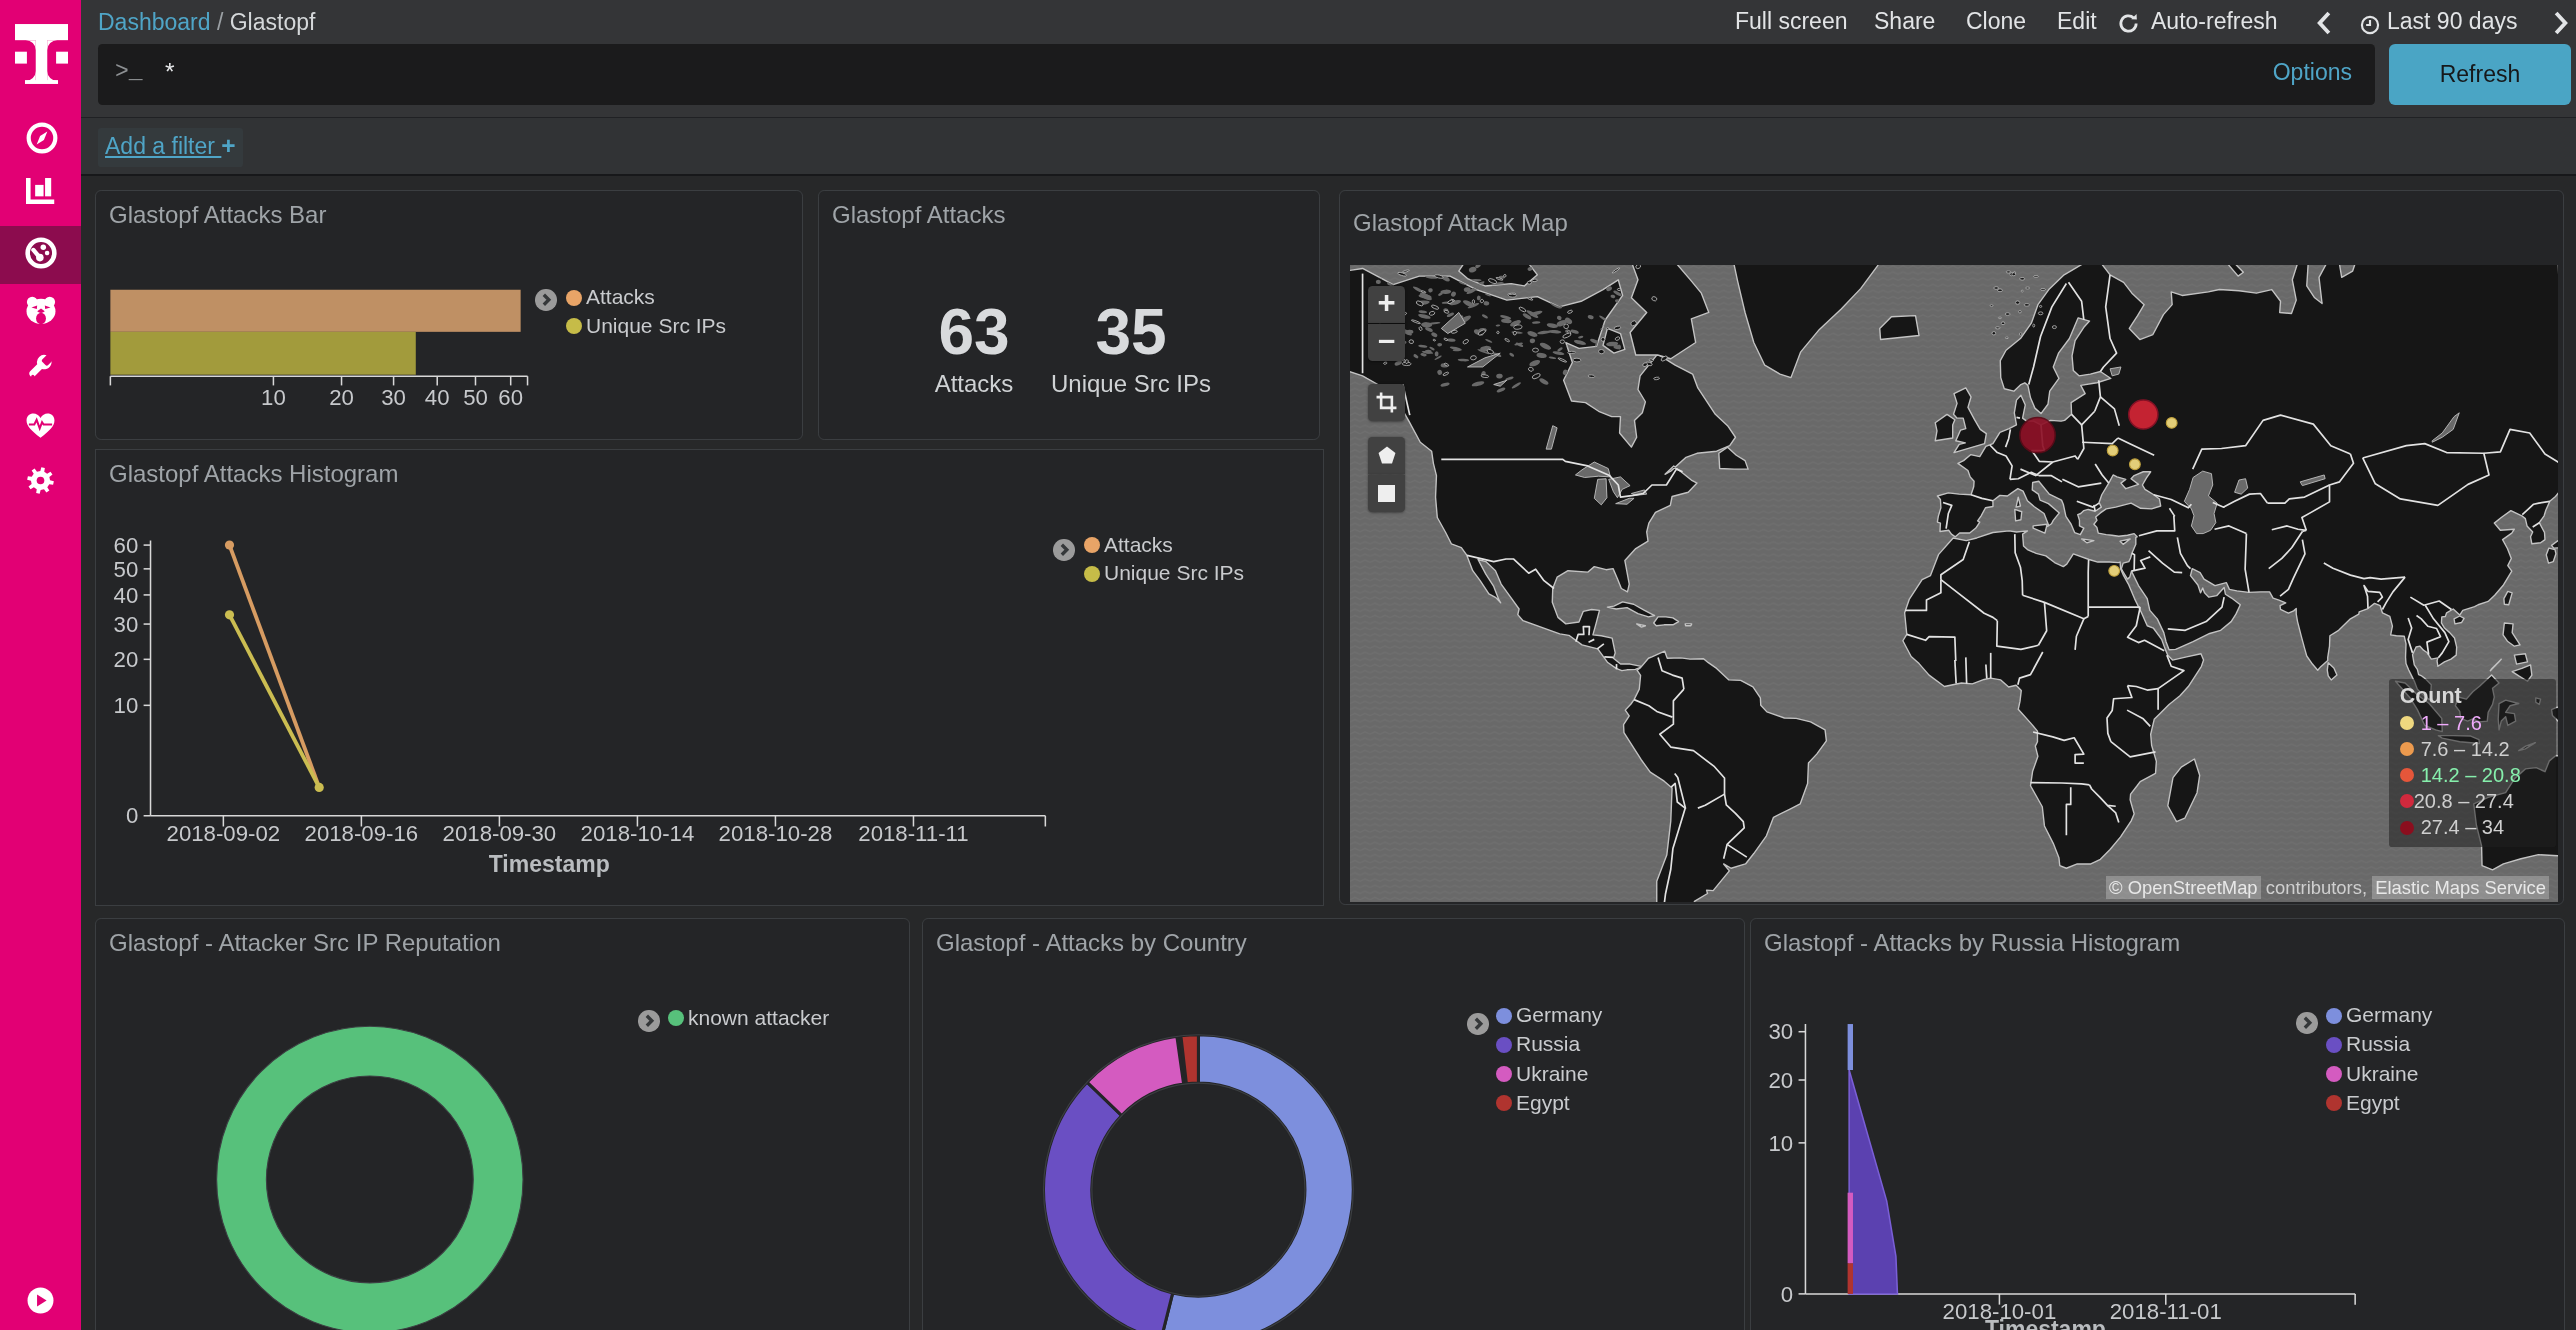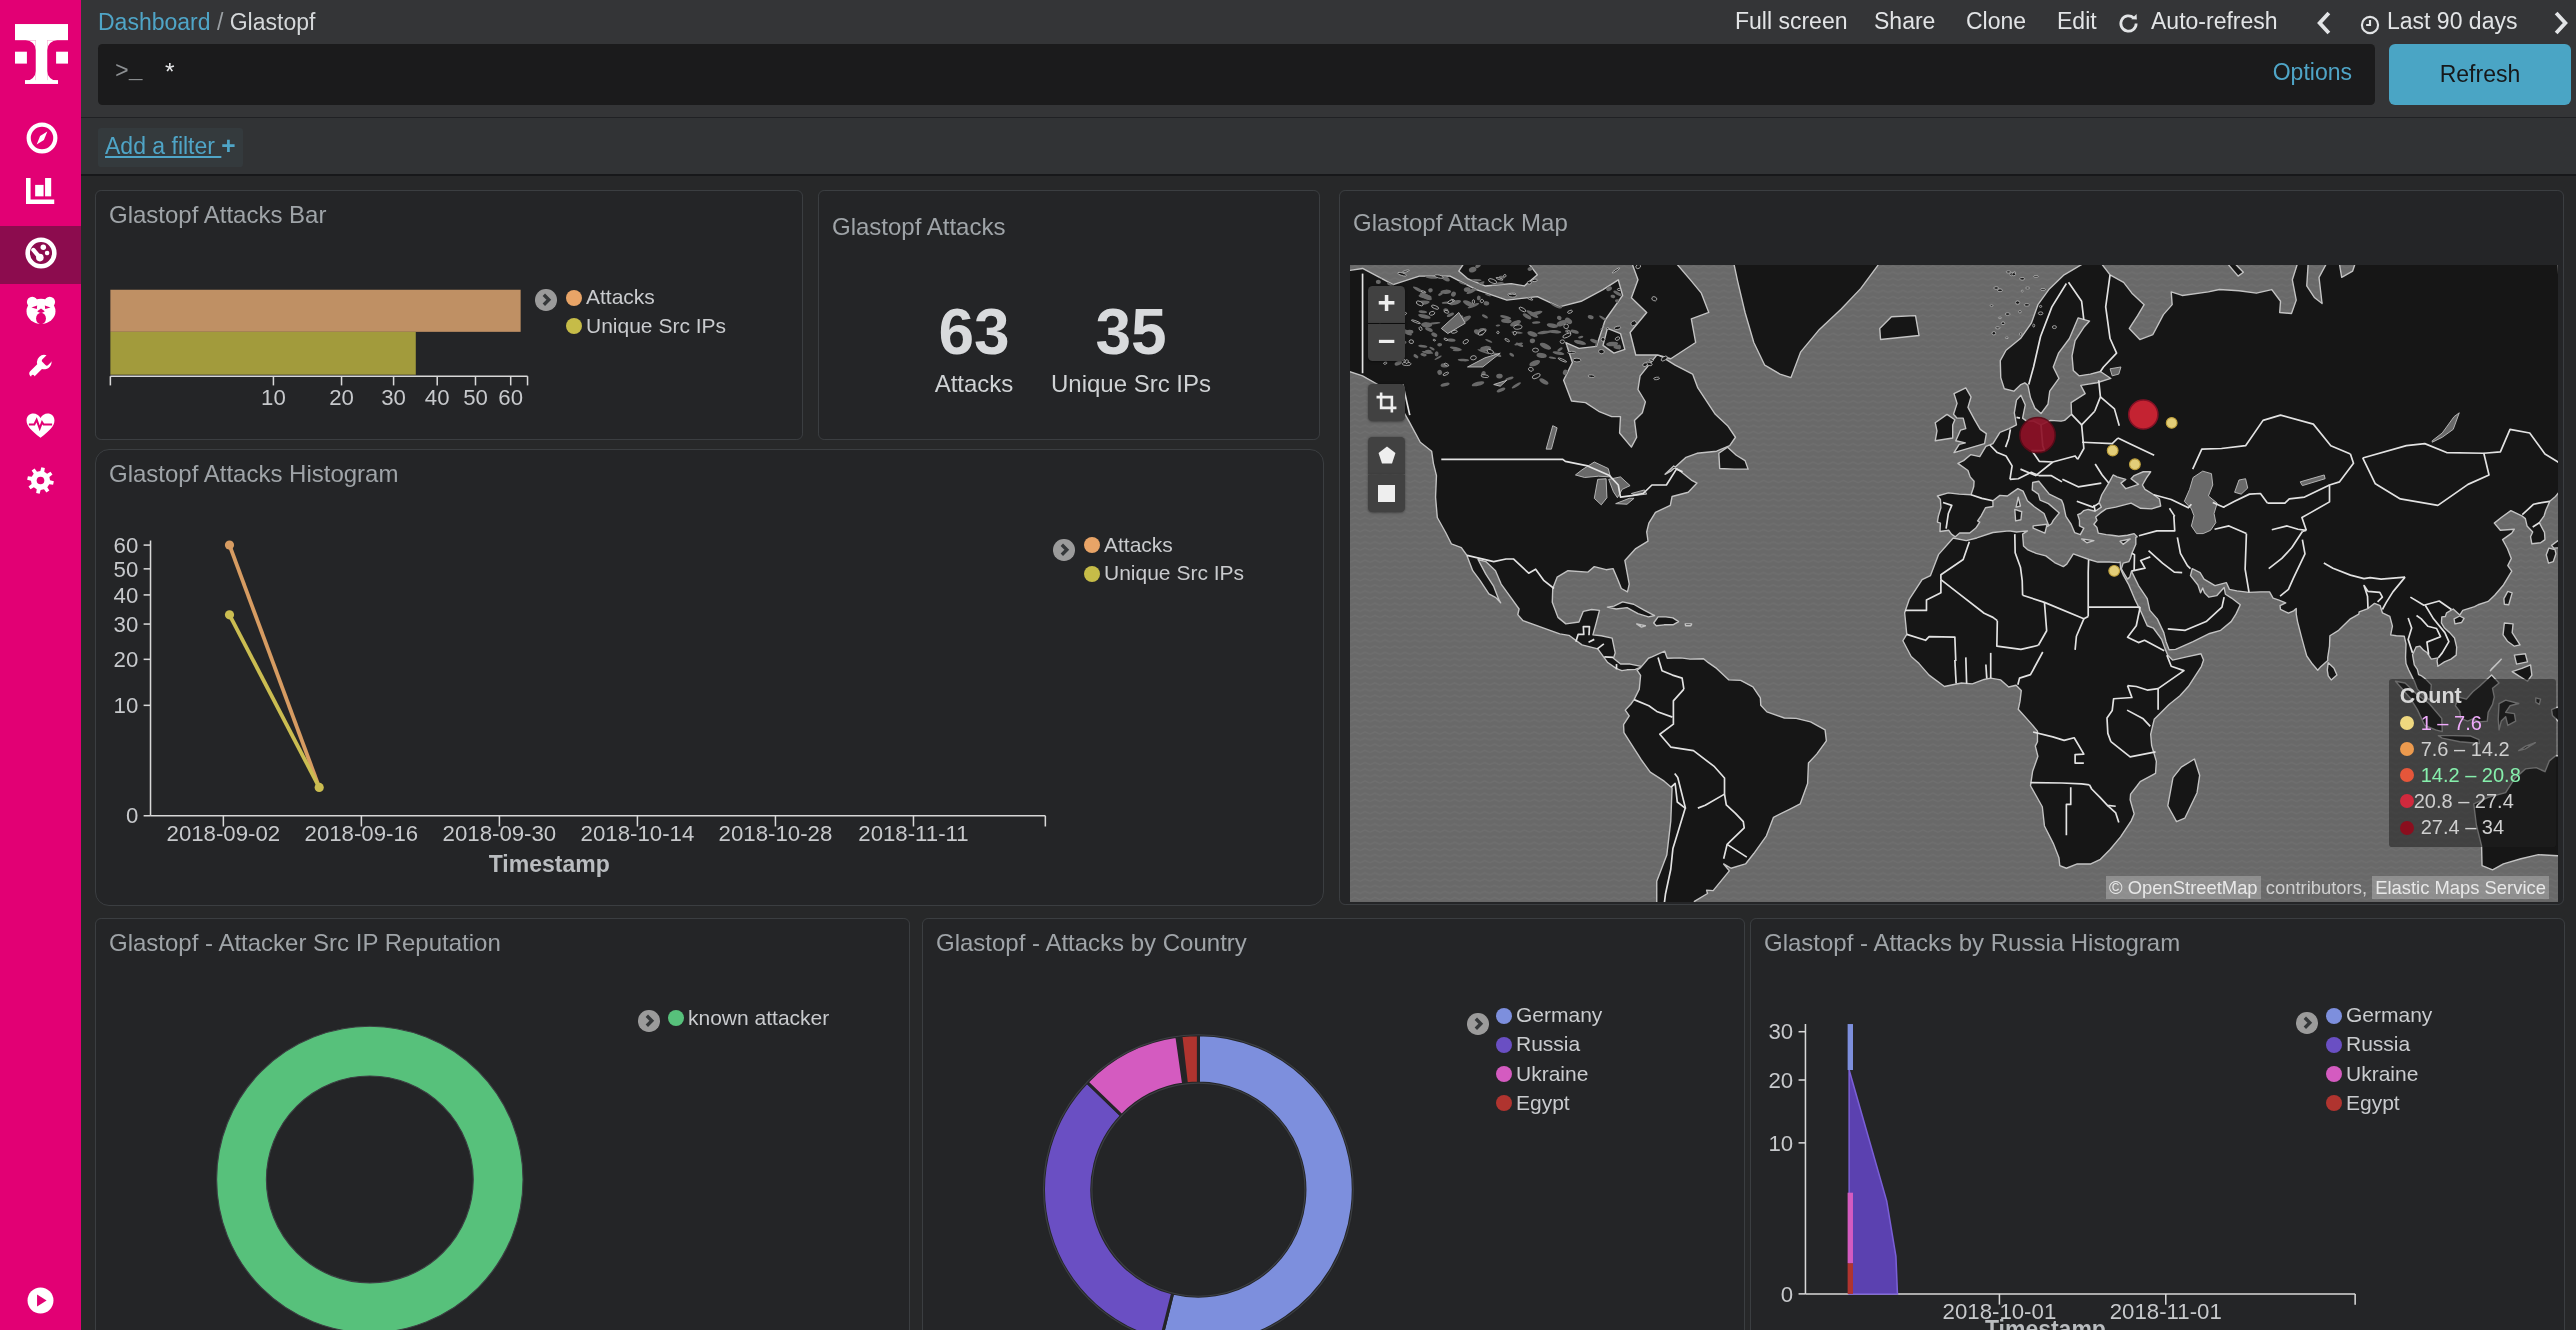--- a/index.html
+++ b/index.html
@@ -126,21 +126,21 @@
       </svg>
       <div style="position:absolute;left:439px;top:98px;width:21.5px;height:21.5px;border-radius:50%;background:#9b9b9b"><svg width="21.5" height="21.5" viewBox="0 0 28 28">
           <path d="M11.5 7.5 L18 14 L11.5 20.5" stroke="#35383a" stroke-width="4.4" fill="none"></path>
         </svg></div>
       <div style="position:absolute;left:470px;top:99px;width:16px;height:16px;border-radius:50%;background:#e8a467"></div>
       <div style="position:absolute;left:490px;top:94px;font-size:21px;color:#c9cbce;white-space:nowrap">Attacks</div>
       <div style="position:absolute;left:470px;top:127px;width:16px;height:16px;border-radius:50%;background:#c6bc48"></div>
       <div style="position:absolute;left:490px;top:123px;font-size:21px;color:#c9cbce;white-space:nowrap">Unique Src IPs</div>
     </div>
     <div style="position:absolute;left:818px;top:190px;width:502px;height:250px;background:#242527;border:1.5px solid #3b3e41;border-radius:6.1px;">
-      <div style="position:absolute;left:13px;top:22px;font-size:24px;color:#9fa4a8">Glastopf Attacks</div>
+      <div style="position:absolute;left:13px;top:10px;font-size:24px;color:#9fa4a8">Glastopf Attacks</div>
       <div style="position:absolute;left:155px;top:109px;transform:translateX(-50%);text-align:center;white-space:nowrap">
         <div style="font-size:64px;font-weight:bold;color:#d8dadc;line-height:1">63</div>
         <div style="font-size:24px;color:#cfd2d4;margin-top:6.1px">Attacks</div>
       </div>
       <div style="position:absolute;left:312px;top:109px;transform:translateX(-50%);text-align:center;white-space:nowrap">
         <div style="font-size:64px;font-weight:bold;color:#d8dadc;line-height:1">35</div>
         <div style="font-size:24px;color:#cfd2d4;margin-top:6.1px">Unique Src IPs</div>
       </div>
     </div>
     <div style="position:absolute;left:1339px;top:190px;width:1225px;height:715px;background:#242527;border:1.5px solid #3b3e41;border-radius:6.1px;">
@@ -671,21 +671,21 @@
           <div style="width:14px;height:14px;border-radius:50%;background:#d1293d;flex:0 0 auto"></div>
           <div style="font-size:20px;color:#cfcfcf;white-space:nowrap">20.8 – 27.4</div>
         </div>
         <div style="display:flex;align-items:center;margin-top:3.1px">
           <div style="width:14px;height:14px;border-radius:50%;background:#8b0e1e;flex:0 0 auto"></div>
           <div style="margin-left:7px;font-size:20px;color:#cfcfcf;white-space:nowrap">27.4 – 34</div>
         </div>
       </div>
       <div style="position:absolute;right:14px;top:686px;font-size:18.4px;color:#e8e8e8;white-space:nowrap"><span style="background:rgba(255,255,255,.25);padding:0.8px 3.1px">© OpenStreetMap</span><span style="color:#cfcfcf"> contributors, </span><span style="background:rgba(255,255,255,.25);padding:0.8px 3.1px">Elastic Maps Service</span></div>
     </div>
-    <div style="position:absolute;left:95px;top:449px;width:1229px;height:457px;background:#242527;border:1.5px solid #3b3e41;border-radius:14px;">
+    <div style="position:absolute;left:95px;top:449px;width:1229px;height:457px;background:#242527;border:1.5px solid #3b3e41;border-radius:0;">
       <div style="position:absolute;left:13px;top:10px;font-size:24px;color:#9fa4a8">Glastopf Attacks Histogram</div>
       <svg width="1227" height="457" viewBox="0 0 1600 596" font-family="Liberation Sans, sans-serif" style="position:absolute;left:0;top:0">
 <line x1="71" y1="118" x2="71" y2="477" stroke="#d8d8d8" stroke-width="2"></line>
 <line x1="71" y1="477" x2="1238" y2="477" stroke="#d8d8d8" stroke-width="2"></line>
 <line x1="1238" y1="477" x2="1238" y2="491" stroke="#d8d8d8" stroke-width="2"></line>
 <line x1="62" y1="477" x2="71" y2="477" stroke="#d8d8d8" stroke-width="2"></line>
         <text x="55" y="487" fill="#c7c9cc" font-size="29" text-anchor="end">0</text>
         <line x1="62" y1="333" x2="71" y2="333" stroke="#d8d8d8" stroke-width="2"></line>
         <text x="55" y="343" fill="#c7c9cc" font-size="29" text-anchor="end">10</text>
         <line x1="62" y1="273" x2="71" y2="273" stroke="#d8d8d8" stroke-width="2"></line>

